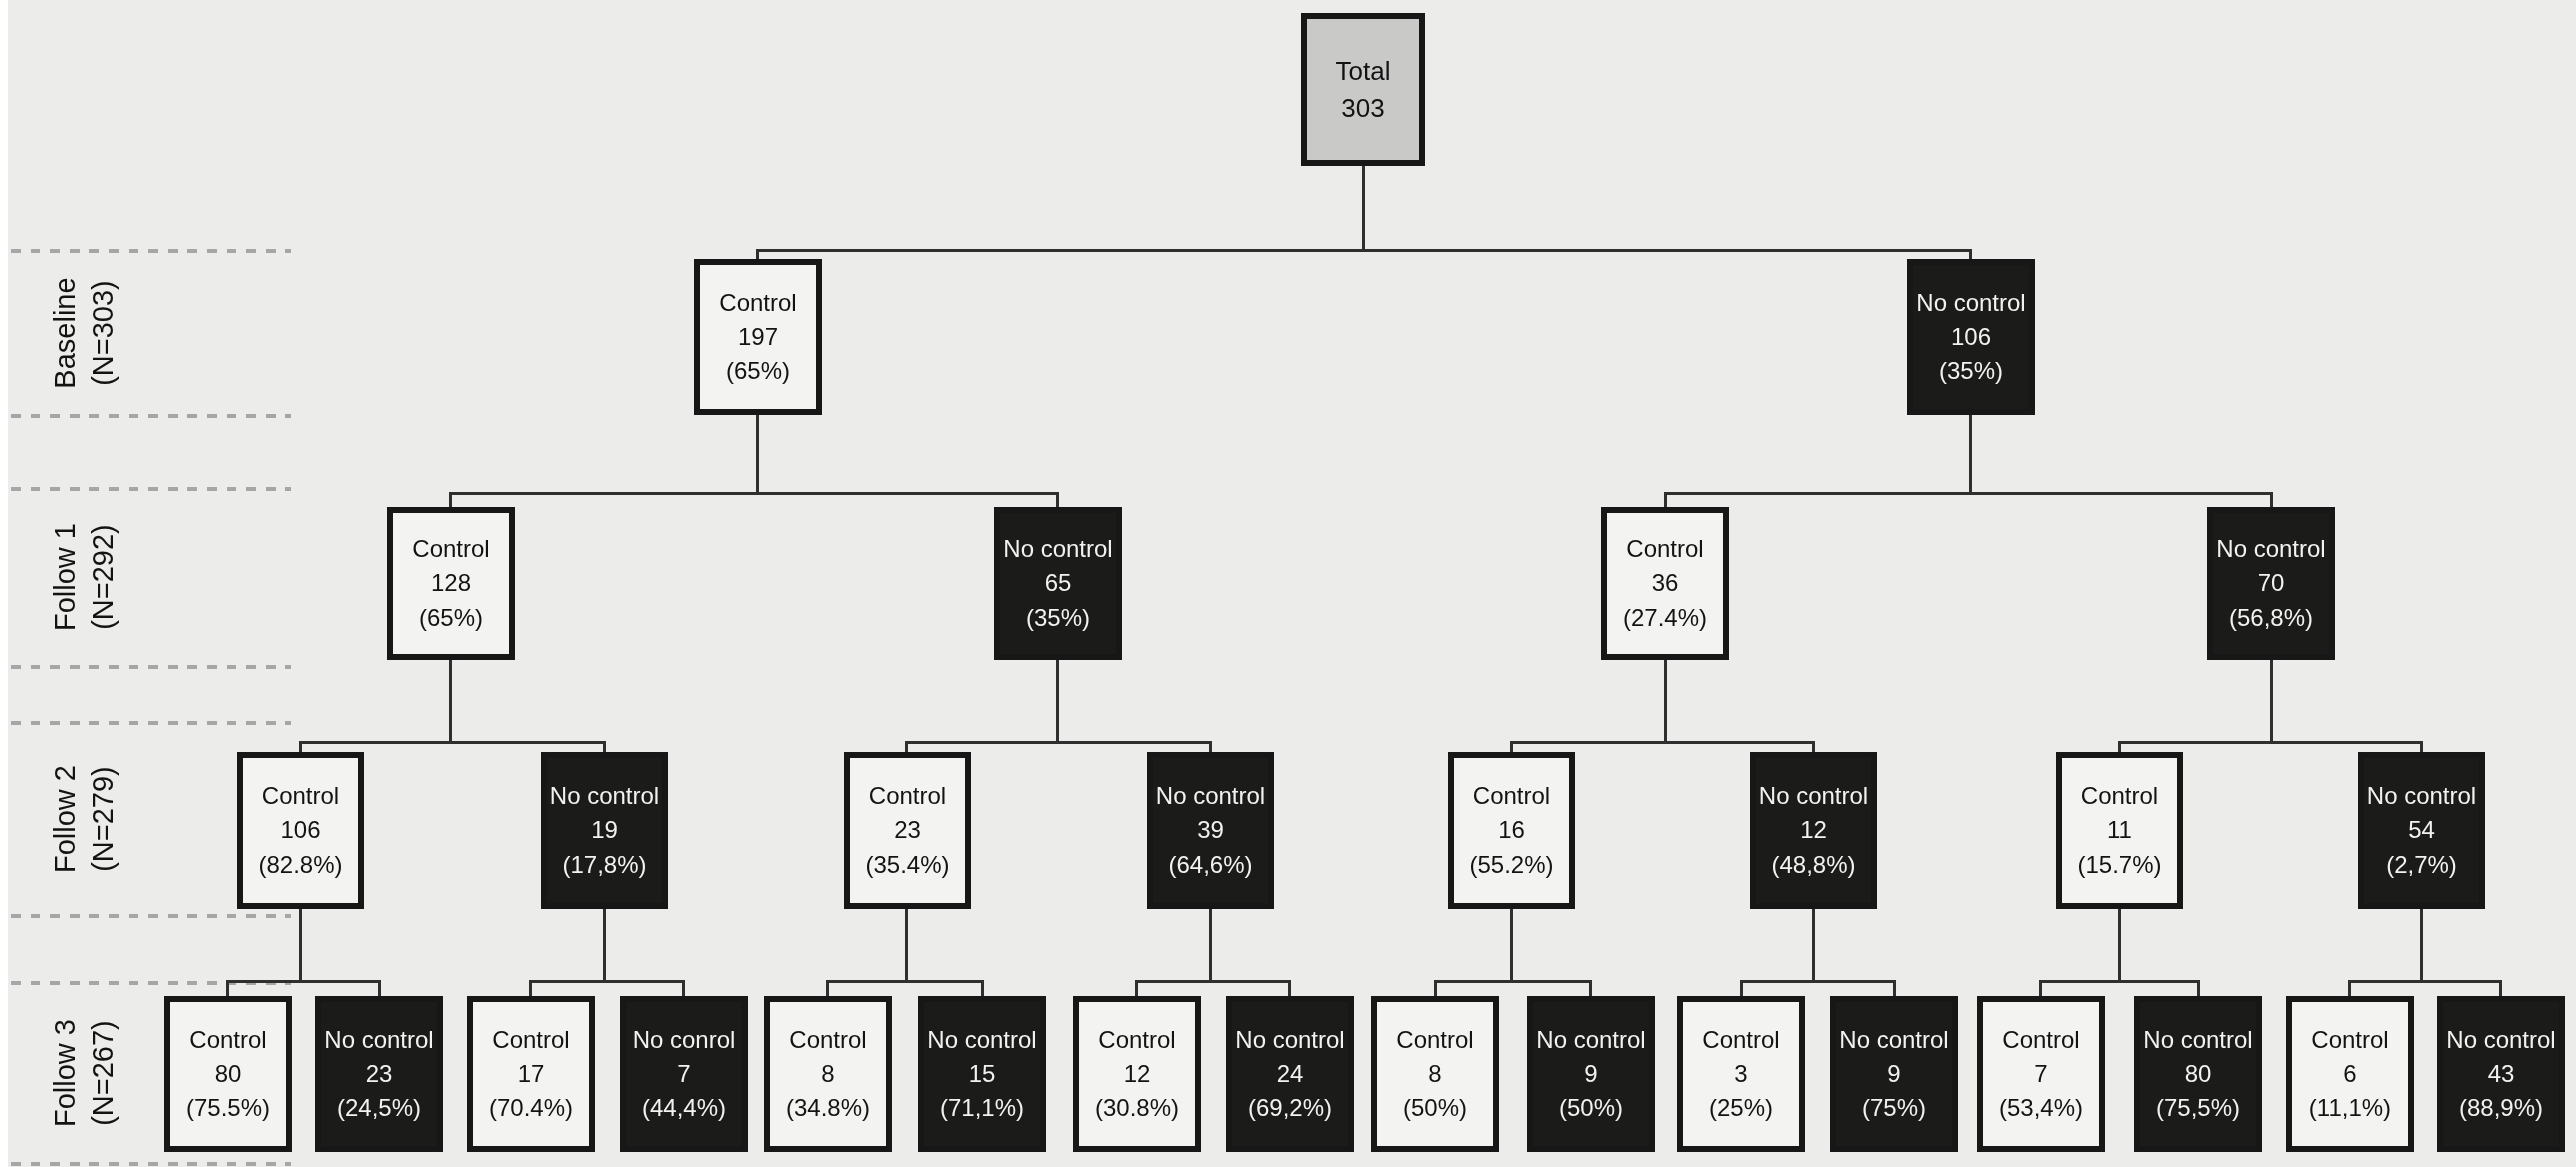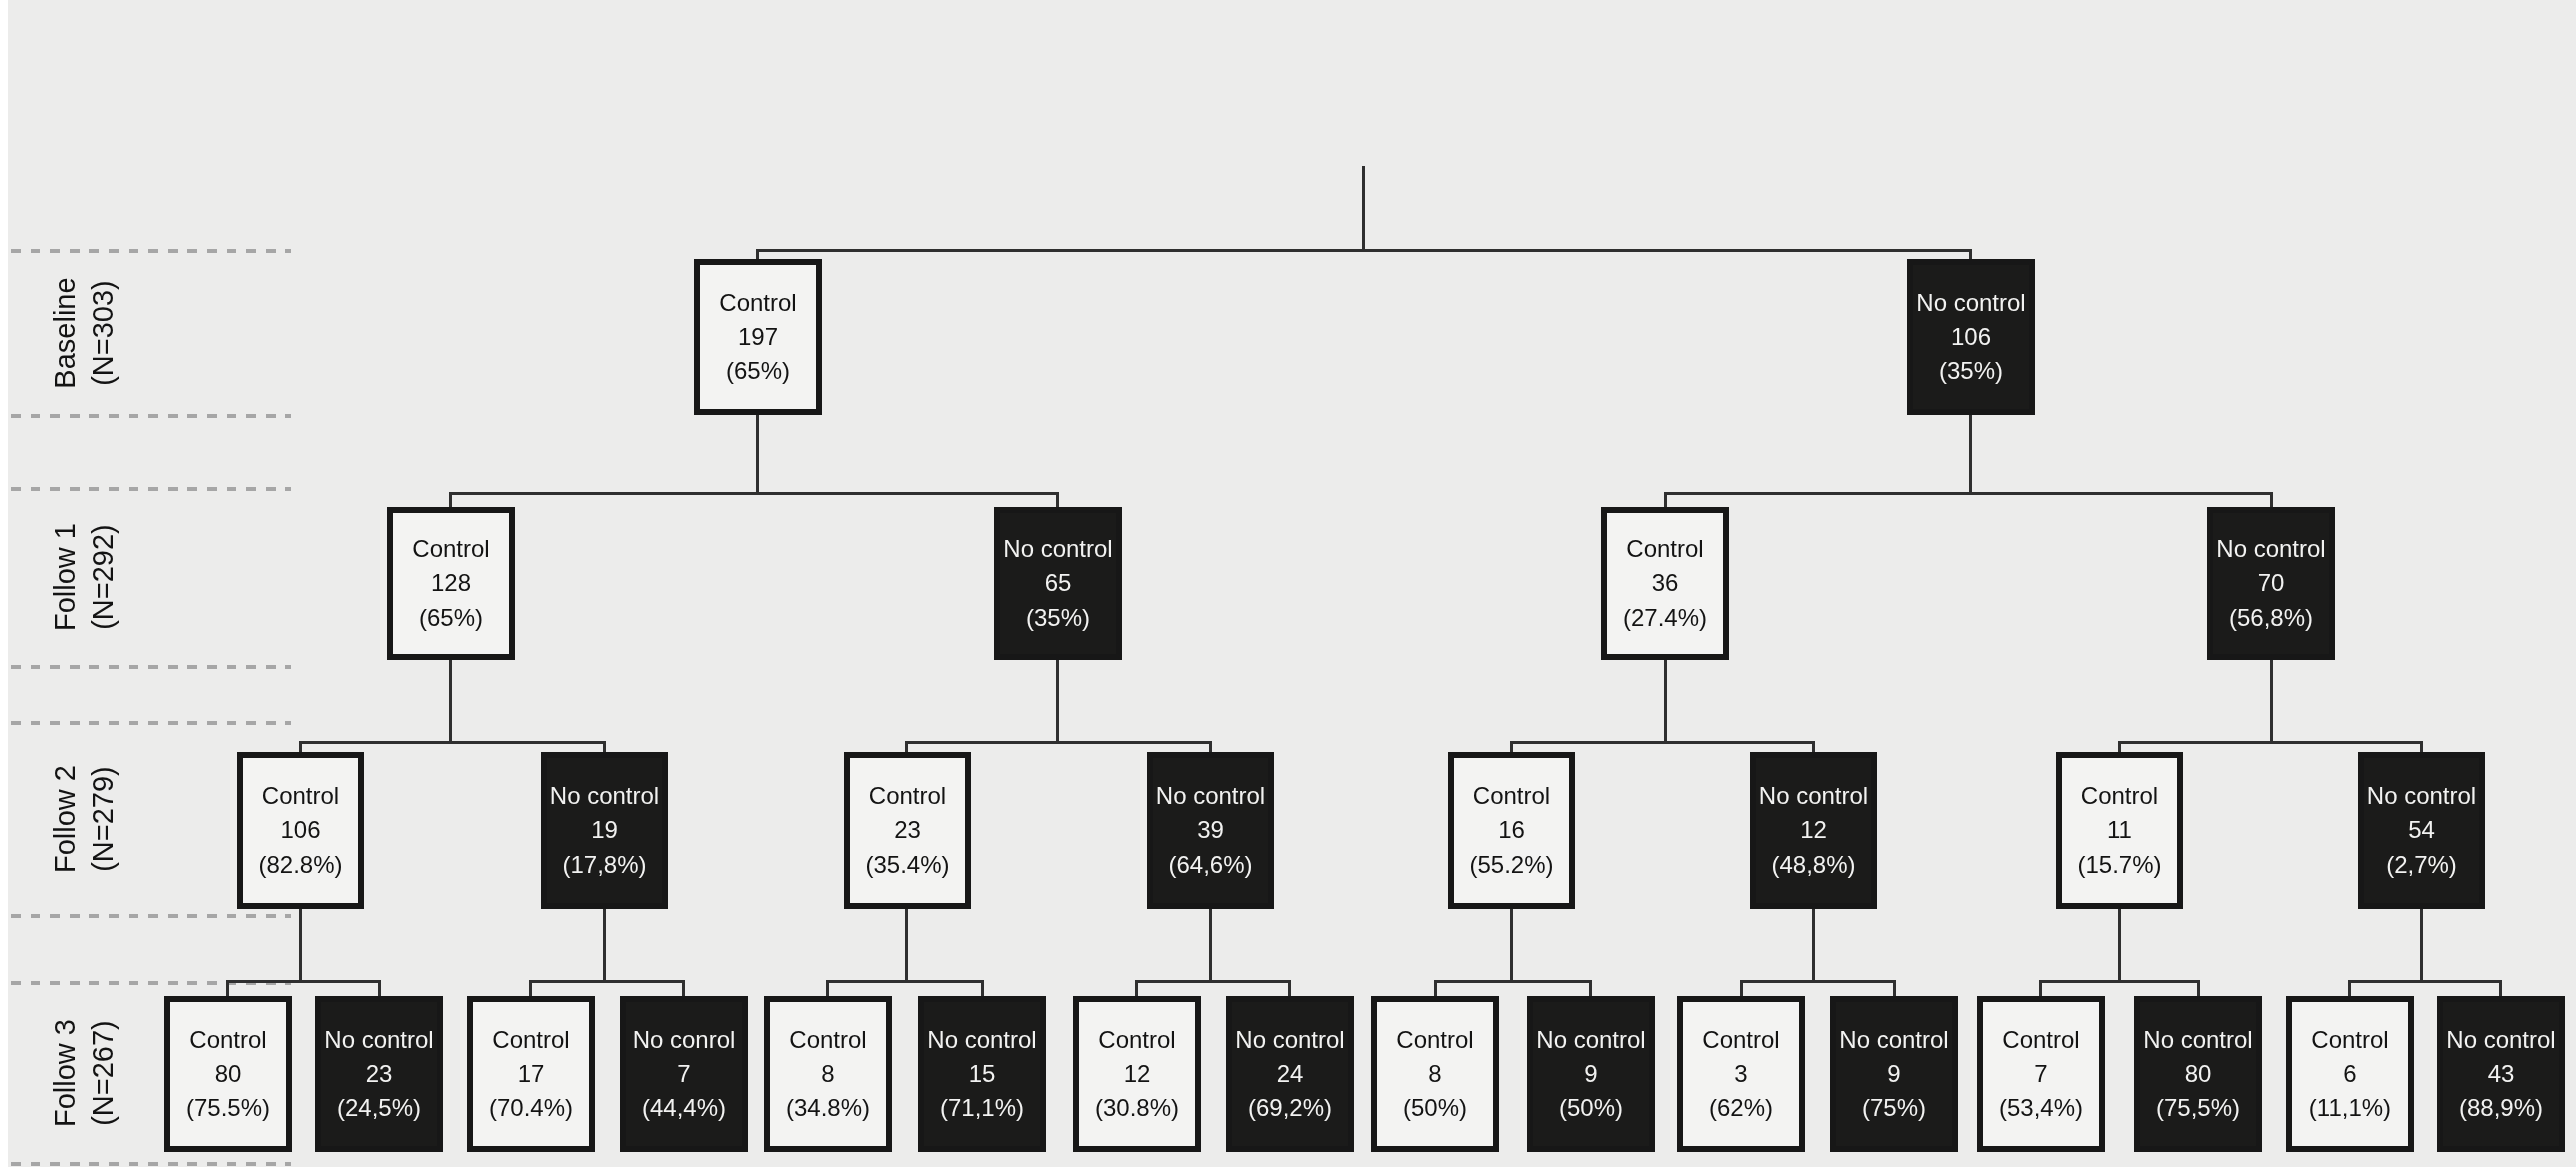--- a/index.html
+++ b/index.html
@@ -150,20 +150,24 @@
     <div class="connector" style="left: 1740px; top: 980px; width: 3px; height: 16px;"></div>
     <div class="connector" style="left: 1893px; top: 980px; width: 3px; height: 16px;"></div>
     <div class="connector" style="left: 2118px; top: 908px; width: 3px; height: 75px;"></div>
     <div class="connector" style="left: 2039px; top: 980px; width: 161px; height: 3px;"></div>
     <div class="connector" style="left: 2039px; top: 980px; width: 3px; height: 16px;"></div>
     <div class="connector" style="left: 2197px; top: 980px; width: 3px; height: 16px;"></div>
     <div class="connector" style="left: 2420px; top: 908px; width: 3px; height: 75px;"></div>
     <div class="connector" style="left: 2348px; top: 980px; width: 154px; height: 3px;"></div>
     <div class="connector" style="left: 2348px; top: 980px; width: 3px; height: 16px;"></div>
     <div class="connector" style="left: 2499px; top: 980px; width: 3px; height: 16px;"></div>
+    <div class="node root" style="left: 1301px; top: 13px; width: 124px; height: 153px;">
+      <div>Total</div>
+      <div>303</div>
+    </div>
     <div class="node control" style="left: 694px; top: 259px; width: 128px; height: 156px;">
       <div>Control</div>
       <div>197</div>
       <div>(65%)</div>
     </div>
     <div class="node nocontrol" style="left: 1907px; top: 259px; width: 128px; height: 156px;">
       <div>No control</div>
       <div>106</div>
       <div>(35%)</div>
     </div>
@@ -273,21 +277,21 @@
       <div>(50%)</div>
     </div>
     <div class="node nocontrol" style="left: 1527px; top: 996px; width: 128px; height: 156px;">
       <div>No control</div>
       <div>9</div>
       <div>(50%)</div>
     </div>
     <div class="node control" style="left: 1677px; top: 996px; width: 128px; height: 156px;">
       <div>Control</div>
       <div>3</div>
-      <div>(62%)</div>
+      <div>(25%)</div>
     </div>
     <div class="node nocontrol" style="left: 1830px; top: 996px; width: 128px; height: 156px;">
       <div>No control</div>
       <div>9</div>
       <div>(75%)</div>
     </div>
     <div class="node control" style="left: 1977px; top: 996px; width: 128px; height: 156px;">
       <div>Control</div>
       <div>7</div>
       <div>(53,4%)</div>

